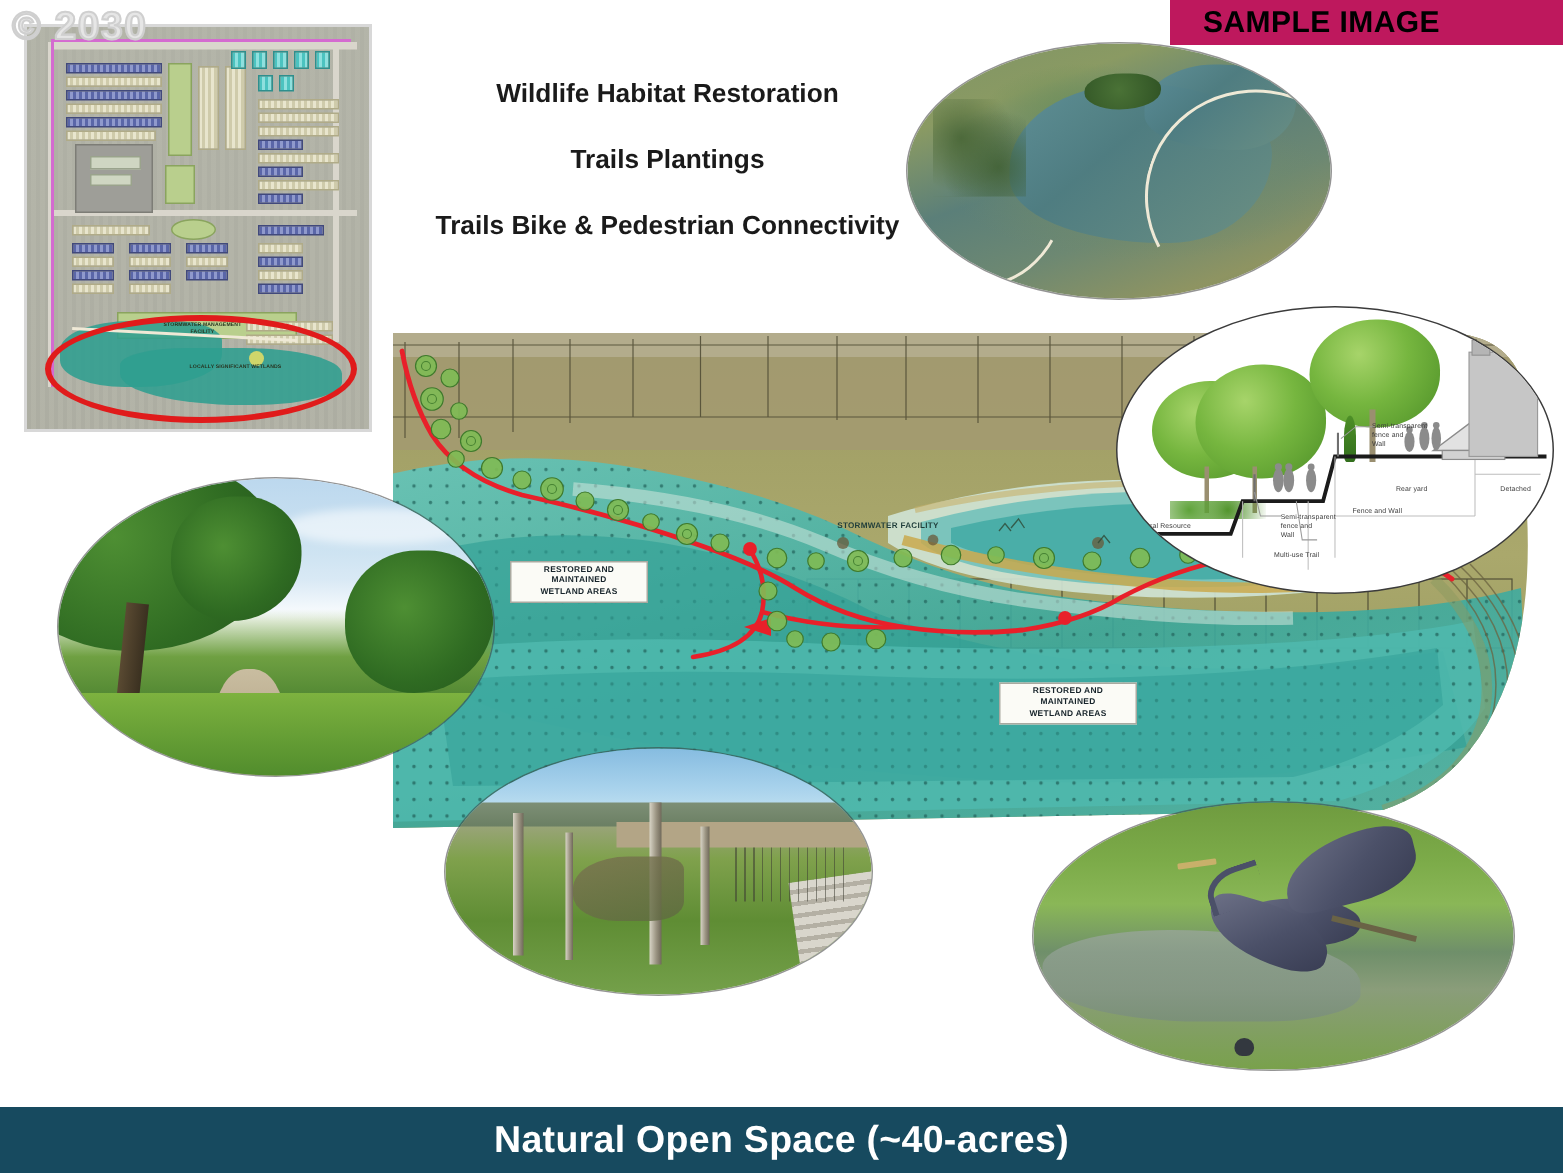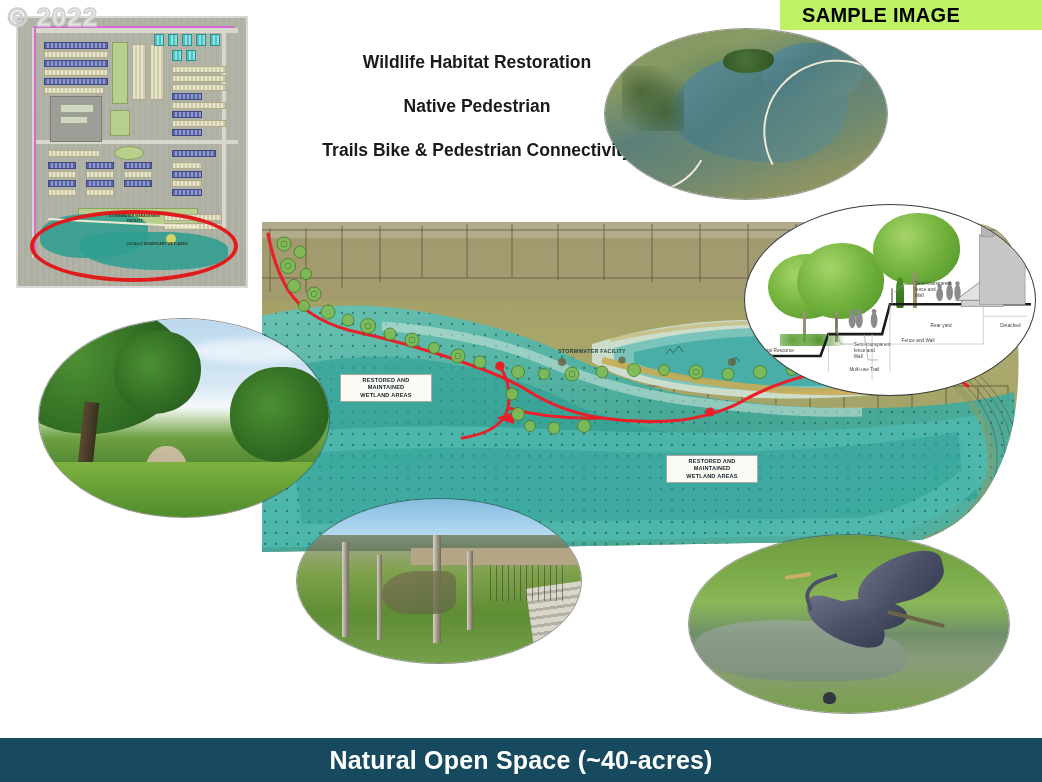--- a/index.html
+++ b/index.html
@@ -26,32 +26,32 @@
     -webkit-text-stroke: 1.4px #cfcfcf;
     text-shadow: 0 0 1px #e6e6e6;
     z-index: 60;
     white-space: nowrap;
   }
 
   
   #sample-banner {
     position: absolute; right: 0; top: 0;
     width: 262px; height: 30px;
-    background: #bef264;
+    background: #be185d;
     z-index: 70;
   }
   #sample-banner-label {
     position: absolute; left: 22px; top: 4px;
     font-size: 20px; font-weight: bold; color: #000;
     letter-spacing: 0.3px;
   }
 
   
   #headings {
-    position: absolute; left: 257px; top: 52px;
+    position: absolute; left: 225px; top: 52px;
     width: 440px; text-align: center; z-index: 40;
   }
   #headings .hline {
     font-size: 17.5px; color: #1a1a1a; font-weight: 600;
     margin-bottom: 23px; white-space: nowrap;
   }
   #headings .hline:last-child { margin-bottom: 0; }
 
   
   #inset-masterplan {
@@ -518,21 +518,21 @@
     <div class="ins-label" style="left:86px;top:196px;">STORMWATER
 MANAGEMENT FACILITY</div>
     <div class="ins-label" style="left:108px;top:224px;">LOCALLY SIGNIFICANT
 WETLANDS</div>
 
     <div id="inset-red-ellipse"></div>
   </div>
 
   <div id="headings">
     <div class="hline">Wildlife Habitat Restoration</div>
-    <div class="hline">Native Pedestrian</div>
+    <div class="hline">Trails Plantings</div>
     <div class="hline">Trails Bike &amp; Pedestrian Connectivity</div>
   </div>
 
   <div class="photo-oval" id="photo-aerial">
     <div class="inner">
       <div class="aerial-water" style="left:24%;top:16%;width:62%;height:62%;"></div>
       <div class="aerial-water" style="left:56%;top:8%;width:36%;height:34%;"></div>
       <div style="position:absolute;left:42%;top:12%;width:18%;height:14%;
                   background:radial-gradient(circle at 45% 45%,#4a7236,#2f5224);
                   border-radius:50% 40% 55% 45%;"></div>
@@ -667,21 +667,21 @@
     <div class="sec-label" style="left:37.5%;top:72%;">Semi-transparent
 fence and
 Wall</div>
     <div class="sec-label" style="left:54%;top:70%;">Fence and Wall</div>
     <div class="sec-label" style="left:64%;top:62%;">Rear yard</div>
     <div class="sec-label" style="left:88%;top:62%;">Detached</div>
     <div class="sec-label" style="left:36%;top:85%;">Multi-use Trail</div>
     <div class="sec-label" style="left:4%;top:75%;">Natural Resource</div>
   </div>
 
-  <div id="copyright-watermark">© 2022</div>
+  <div id="copyright-watermark">© 2030</div>
 
   <div id="sample-banner">
     <div id="sample-banner-label">SAMPLE IMAGE</div>
   </div>
 
   <div id="bottom-banner">
     <div id="bottom-banner-title">Natural Open Space (~40-acres)</div>
   </div>
 
 </div>

